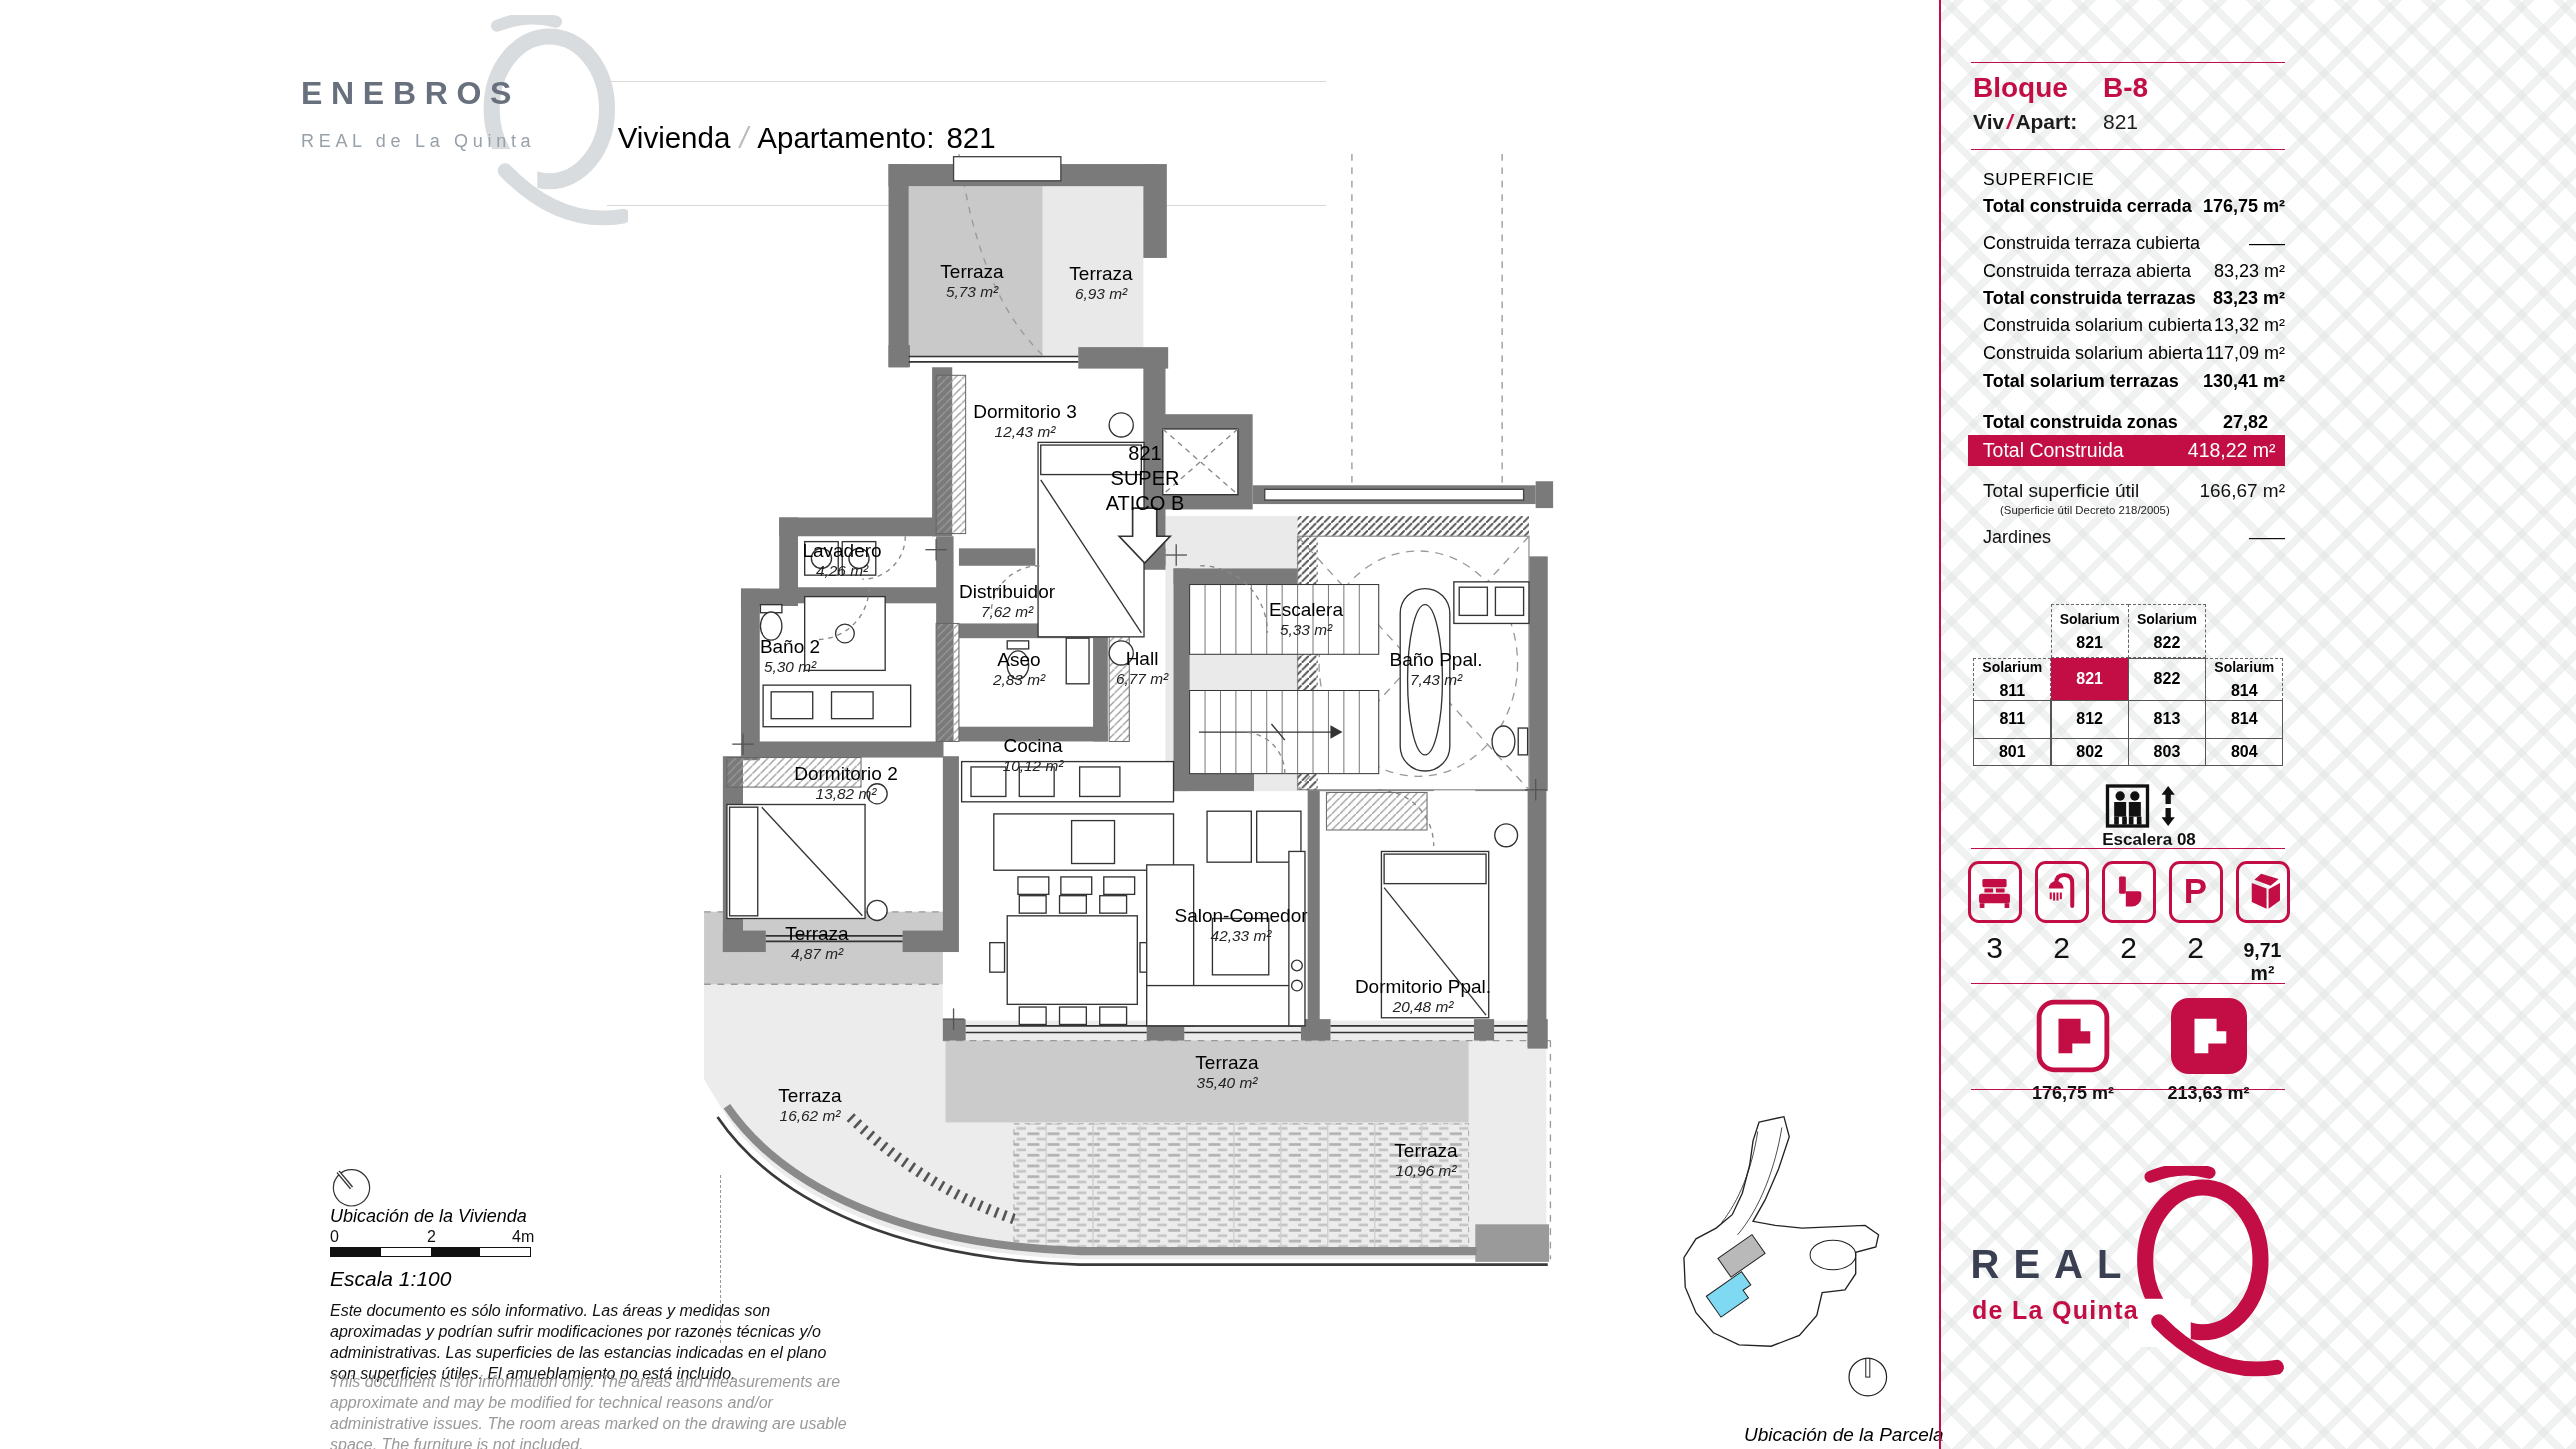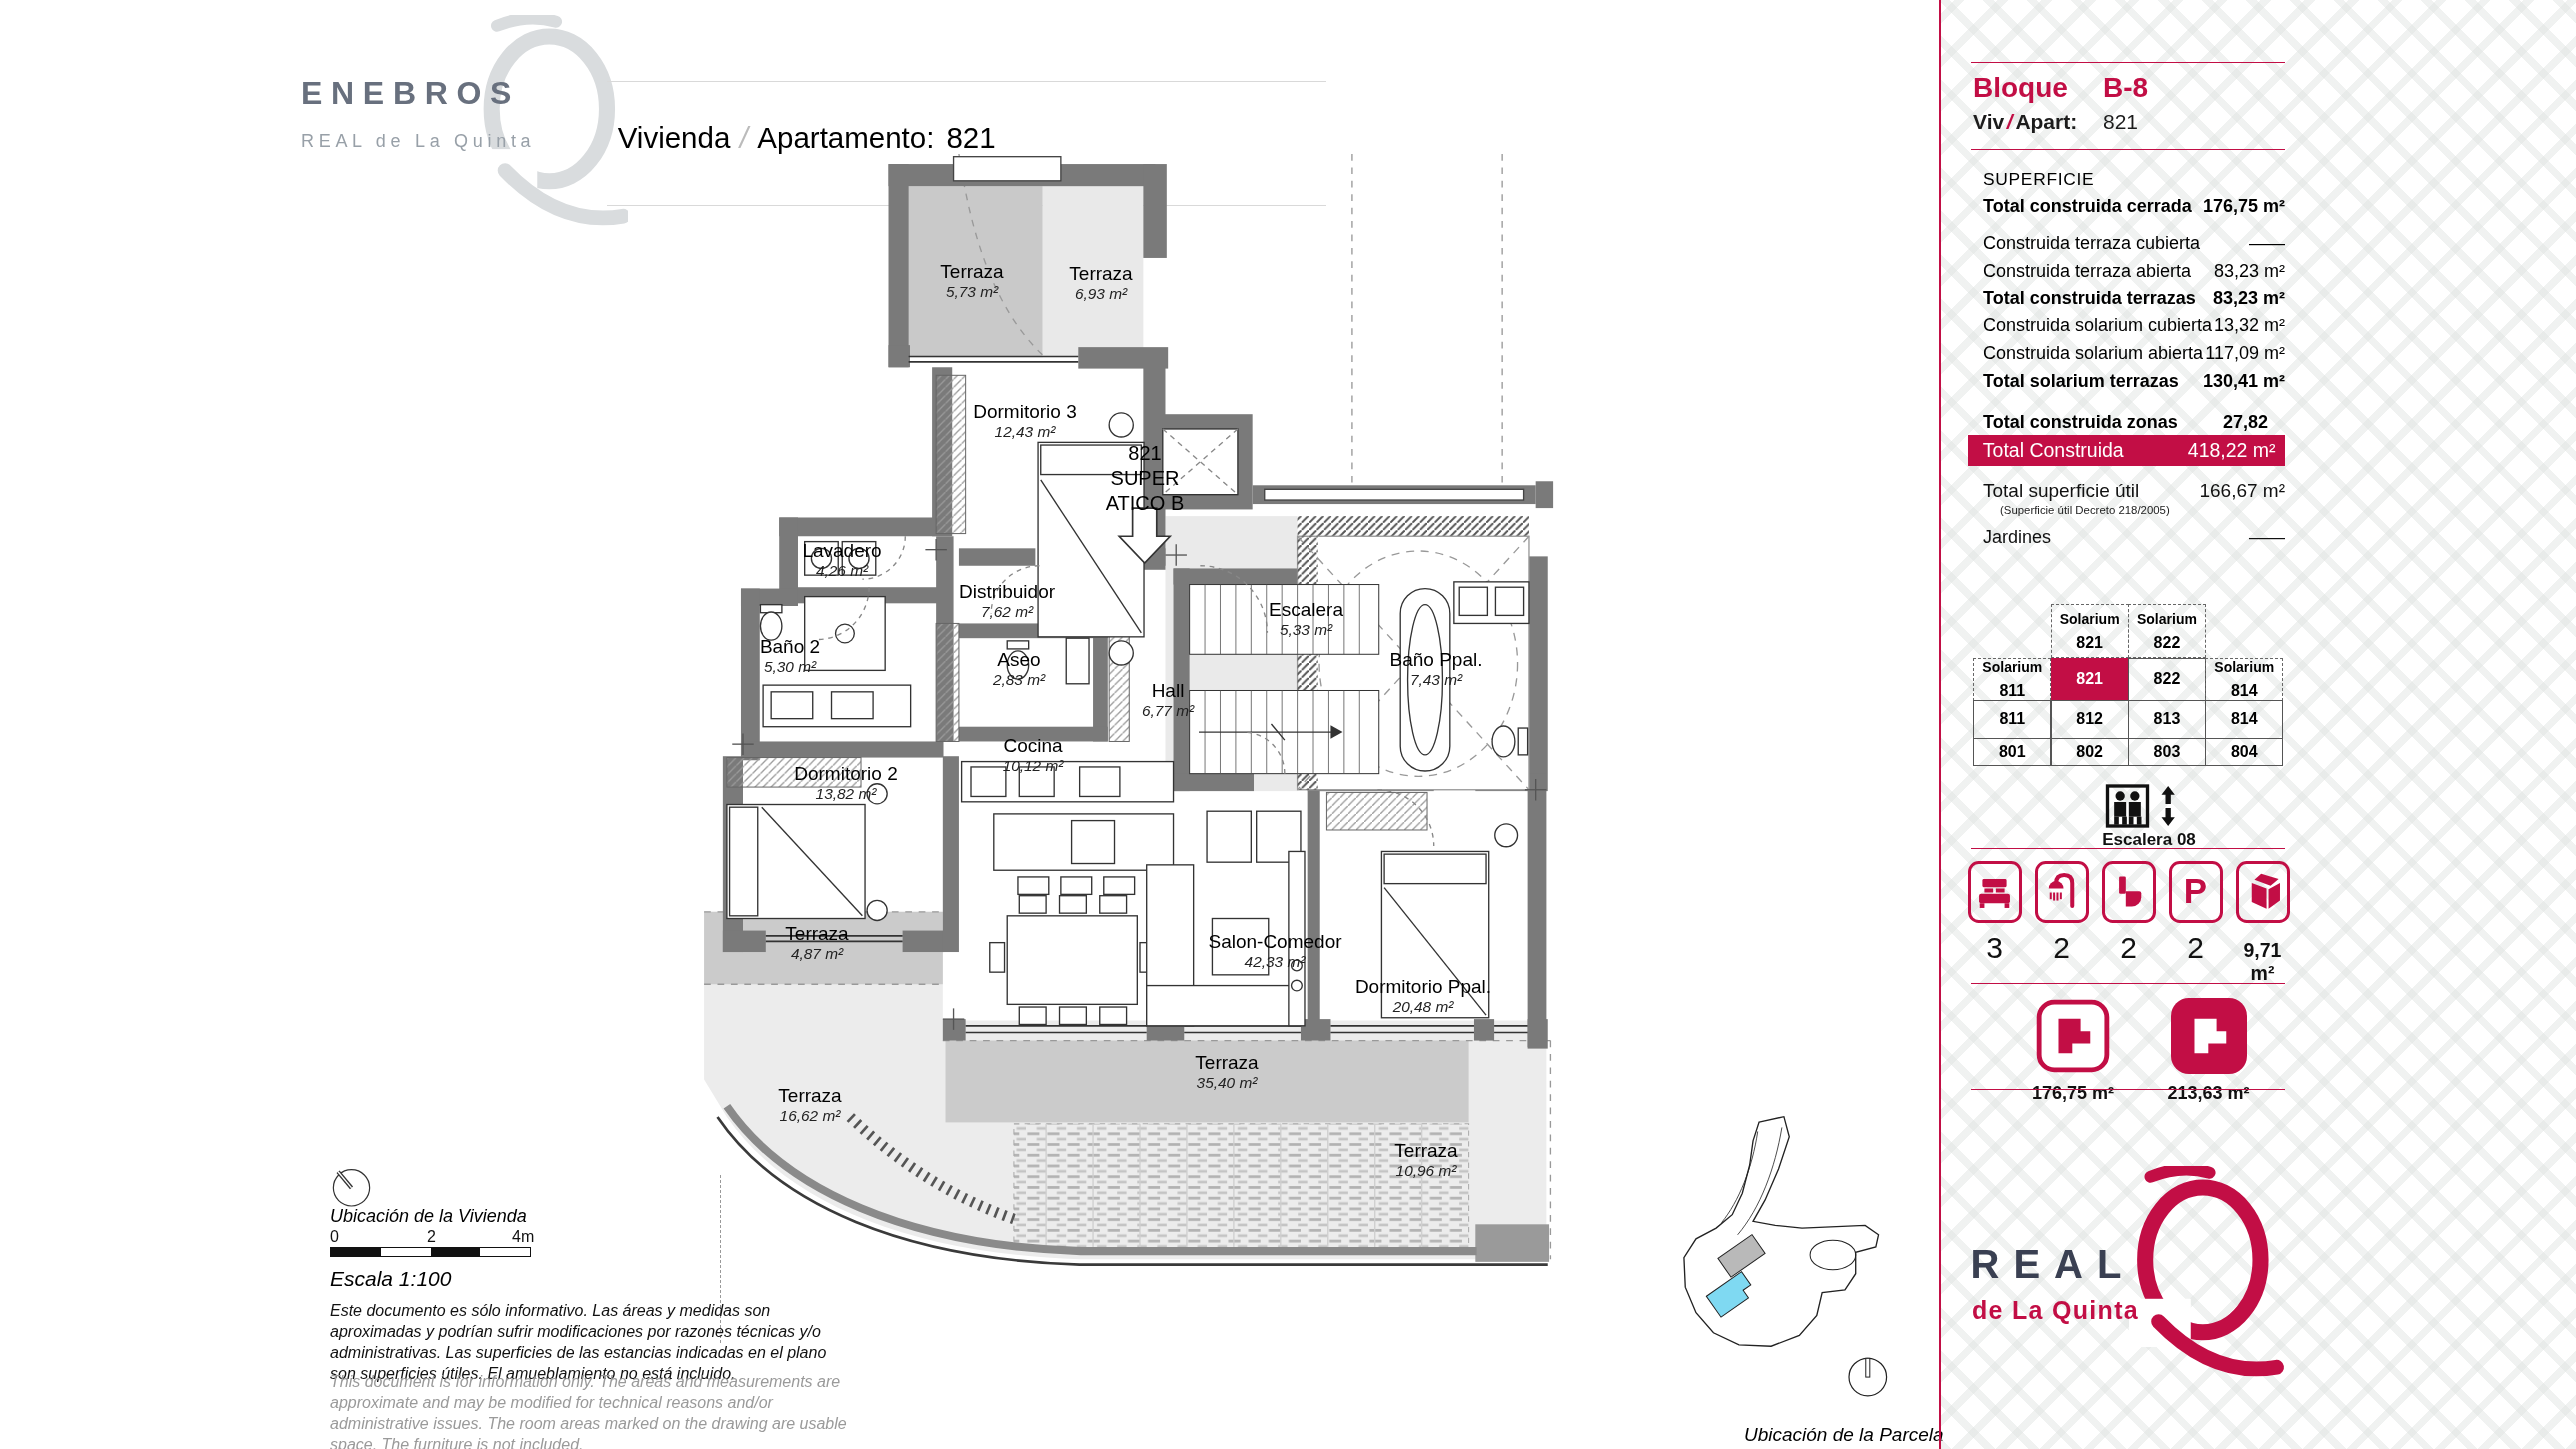--- a/index.html
+++ b/index.html
@@ -422,41 +422,41 @@
         <div class="rarea">7,62 m²</div>
       </div>
       <div class="room-label" style="left: 86px; top: 482px;">
         <div class="rname">Baño 2</div>
         <div class="rarea">5,30 m²</div>
       </div>
       <div class="room-label" style="left: 315px; top: 495px;">
         <div class="rname">Aseo</div>
         <div class="rarea">2,83 m²</div>
       </div>
-      <div class="room-label" style="left: 464px; top: 494px; margin-top: 32px;">
+      <div class="room-label" style="left: 438px; top: 494px;">
         <div class="rname">Hall</div>
         <div class="rarea">6,77 m²</div>
       </div>
       <div class="room-label" style="left: 602px; top: 445px;">
         <div class="rname">Escalera</div>
         <div class="rarea">5,33 m²</div>
       </div>
       <div class="room-label" style="left: 716px; top: 495px; margin-left: 16px;">
         <div class="rname">Baño Ppal.</div>
         <div class="rarea">7,43 m²</div>
       </div>
       <div class="room-label" style="left: 142px; top: 609px;">
         <div class="rname">Dormitorio 2</div>
         <div class="rarea">13,82 m²</div>
       </div>
       <div class="room-label" style="left: 329px; top: 581px;">
         <div class="rname">Cocina</div>
         <div class="rarea">10,12 m²</div>
       </div>
-      <div class="room-label" style="left: 537px; top: 777px; margin-left: 34px;">
+      <div class="room-label" style="left: 537px; top: 751px;">
         <div class="rname">Salon-Comedor</div>
         <div class="rarea">42,33 m²</div>
       </div>
       <div class="room-label" style="left: 719px; top: 822px;">
         <div class="rname">Dormitorio Ppal.</div>
         <div class="rarea">20,48 m²</div>
       </div>
       <div class="room-label" style="left: 113px; top: 769px;">
         <div class="rname">Terraza</div>
         <div class="rarea">4,87 m²</div>

